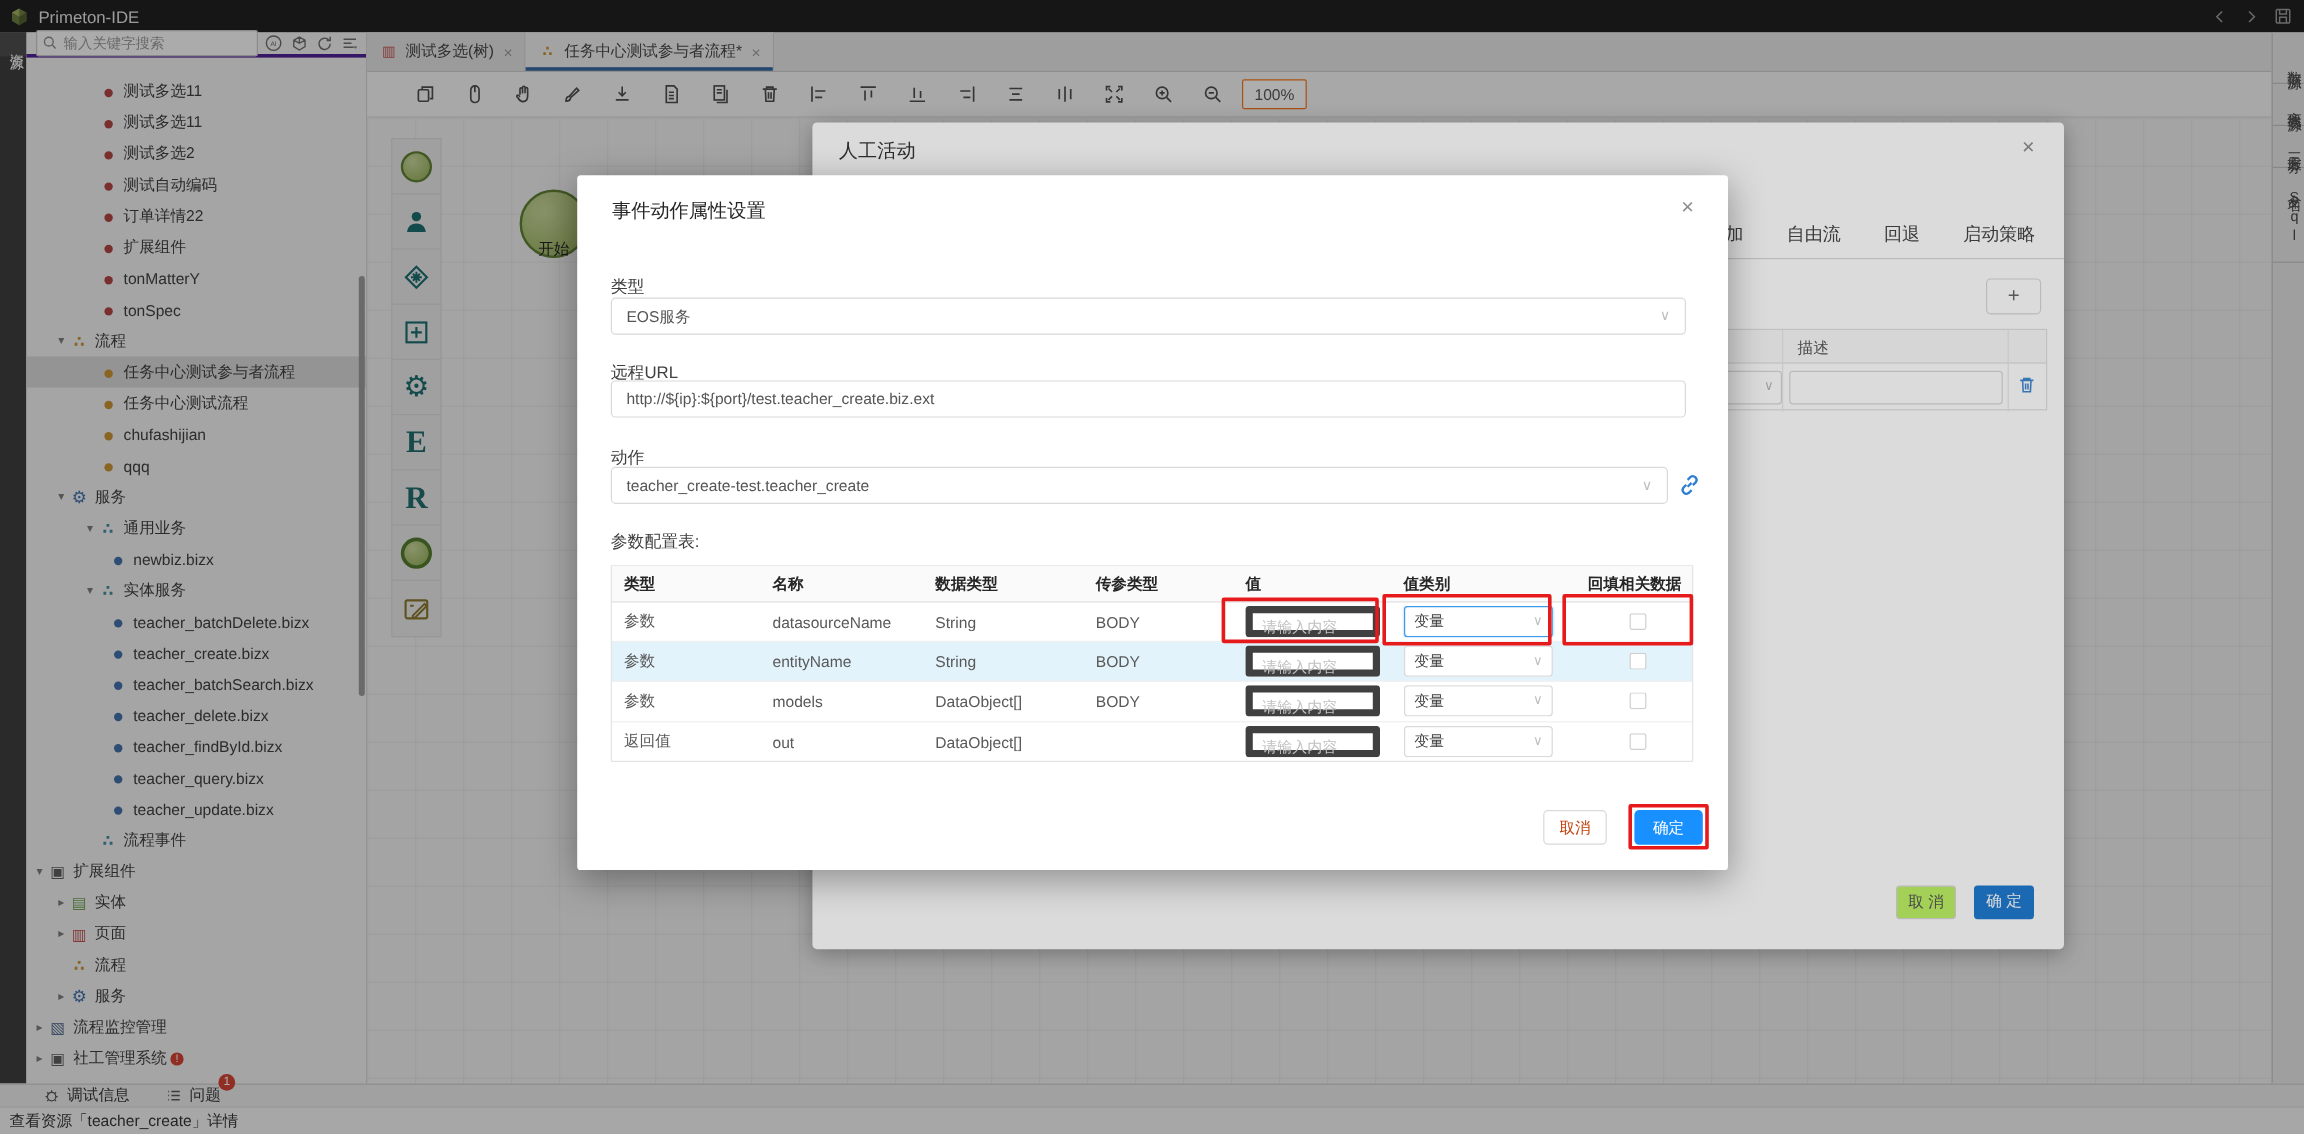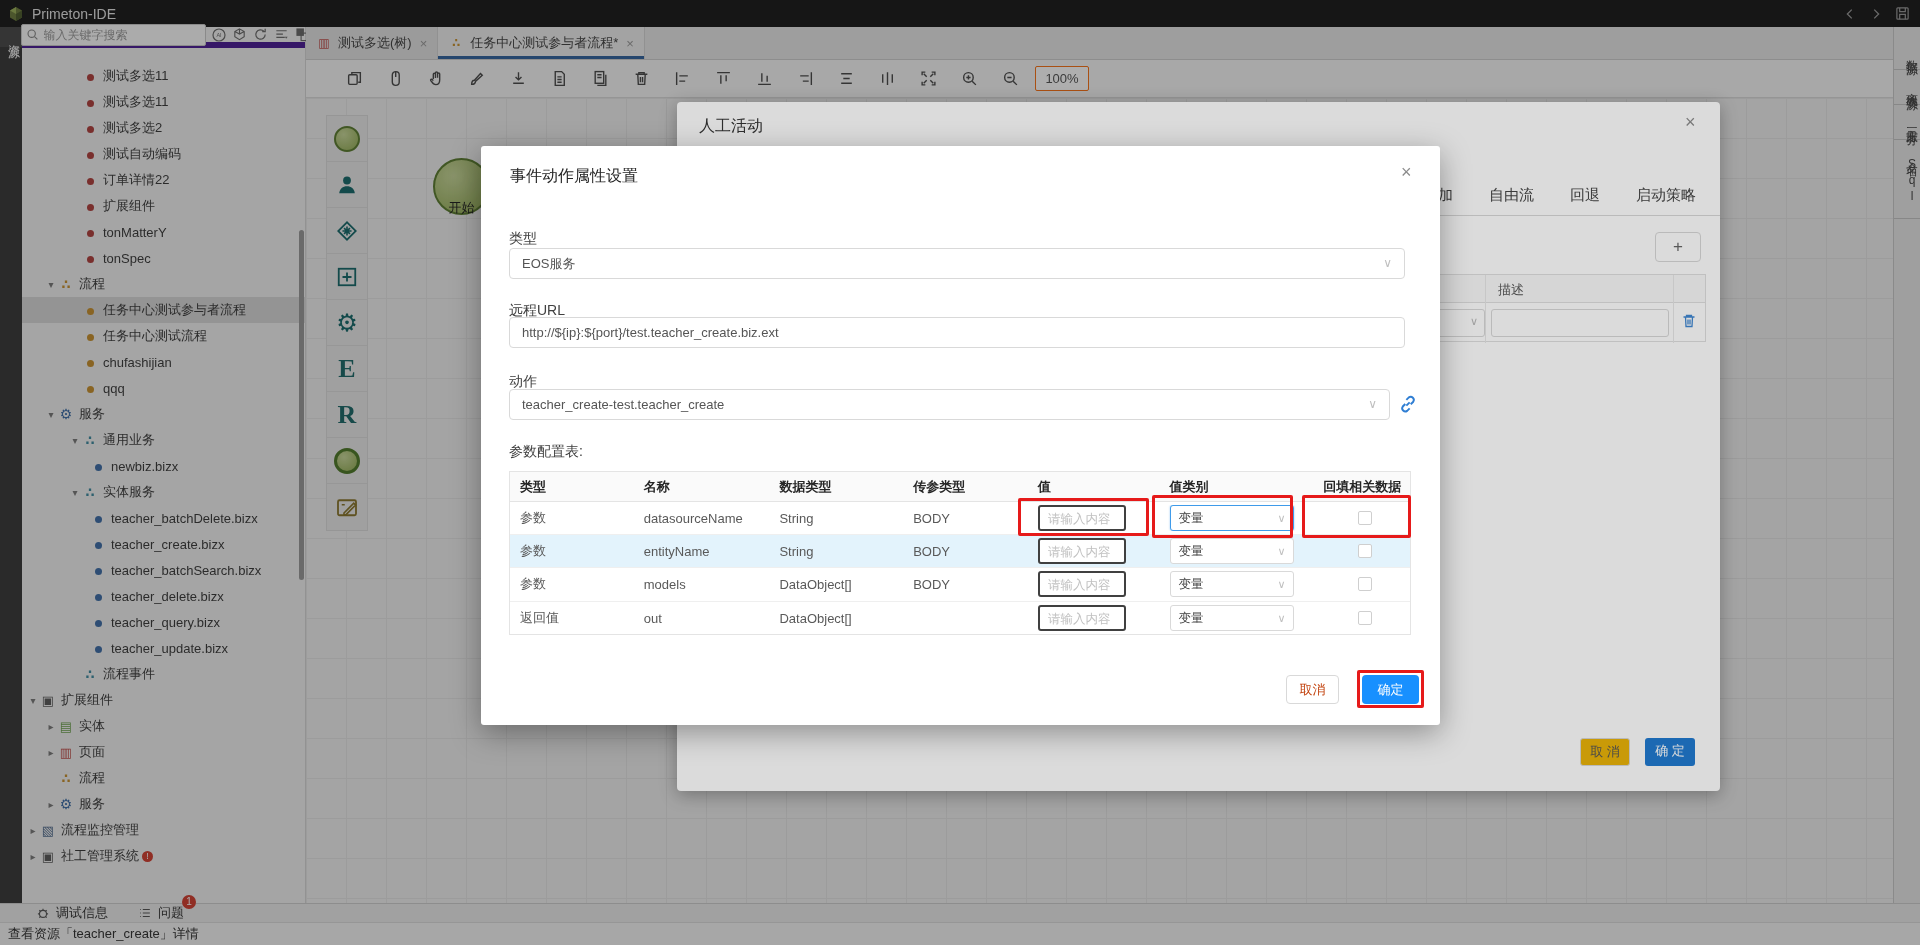--- a/index.html
+++ b/index.html
@@ -13,21 +13,21 @@
   #titlebar .apptitle { color:#e3e3e3; font-size:14px; margin-left:8px; }
   #titlebar .tb-right { position:absolute; right:10px; top:0; height:27px; display:flex; align-items:center; gap:12px; color:#9a9a9a; }
   #titlebar .tb-right svg { display:block; }
 
   
   #activitybar { position:absolute; left:0; top:27px; width:22px; height:876px; background:#3a3a3a; z-index:1; }
   .act-tab { writing-mode:vertical-rl; text-orientation:upright; color:#f0f0f0; font-size:12px; padding:8px 0; width:22px; text-align:center; background:#4a4a4a; letter-spacing:2px; }
 
   
   #sidebar { position:absolute; left:22px; top:27px; width:284px; height:876px; background:#f2f2f2; border-right:1px solid #d7d7d7; z-index:1; }
-  #search-row { height:21px; border-bottom:6px solid #4c1d95; display:flex; align-items:center; padding:0 4px 0 8px; gap:5px;justify-content:center; }
+  #search-row { height:21px; border-bottom:3px solid #4c1d95; display:flex; align-items:center; padding:0 4px 0 8px; gap:5px; }
   #search-input { flex:0 0 146px; height:22px; border:1px solid #c9c9c9; border-radius:2px; background:#fbfbfb; font-size:12px; padding:0 6px 0 22px; color:#555; }
   #search-input::placeholder { color:#9a9a9a; }
   .search-wrap { position:relative; }
   .search-wrap svg { position:absolute; left:5px; top:4px; }
   .srch-ic { width:16px; height:16px; display:flex; align-items:center; justify-content:center; color:#6b6b6b; flex:none; }
   #tree { position:absolute; left:0; top:34px; width:284px; bottom:0; overflow:hidden; padding-top:2px; }
   .tree-row { height:26px; display:flex; align-items:center; font-size:13px; color:#3c3c3c; white-space:nowrap; }
   .tree-row.sel { background:#d9d9d9; }
   .tree-row.lv1 { padding-left:4px; } .tree-row.lv2 { padding-left:22px; }
   .tree-row.lv3 { padding-left:46px; } .tree-row.lv4 { padding-left:54px; }
@@ -96,40 +96,40 @@
   #d-table { position:absolute; left:500px; top:172px; width:529px; height:68px; border:1px solid #e0e0e0; }
   #d-table .dt-head { position:absolute; left:0; top:0; width:100%; height:28px; background:#fafafa; border-bottom:1px solid #e0e0e0; }
   #d-desc-h { position:absolute; left:320px; top:6px; font-size:13px; color:#555; }
   #d-sep1 { position:absolute; left:307px; top:0; width:1px; height:68px; background:#e8e8e8; }
   #d-sep2 { position:absolute; left:495px; top:0; width:1px; height:68px; background:#e8e8e8; }
   #d-row-select { position:absolute; left:225px; top:34px; width:82px; height:28px; border:1px solid #d9d9d9; border-radius:3px; background:#fff; }
   #d-row-select .chev { position:absolute; right:6px; top:5px; color:#b9b9b9; font-size:11px; }
   #d-row-input { position:absolute; left:313px; top:34px; width:178px; height:28px; border:1px solid #d9d9d9; border-radius:3px; background:#fff; }
   #d-trash { position:absolute; left:503px; top:38px; }
   #dialog .d-btn { position:absolute; top:636px; width:50px; height:28px; border-radius:3px; font-size:13px; text-align:center; line-height:26px; }
-  #d-cancel { left:903px; border:1px solid #d9d9d9; background:#eab308; color:#555; }
+  #d-cancel { left:903px; border:1px solid #d9d9d9; background:#bef264; color:#555; }
   #d-ok { left:968px; background:#1f7ad1; color:#fff; line-height:28px; }
 
   
   #modal { position:absolute; left:481px; top:146px; width:959px; height:579px; background:#fff; border-radius:3px; box-shadow:0 8px 30px rgba(0,0,0,0.35); z-index:40; }
   #modal .m-title { position:absolute; left:29px; top:20px; font-size:16px; color:#262626; }
   #modal .m-close { position:absolute; left:920px; top:16px; font-size:18px; color:#8c8c8c; }
   .m-label { position:absolute; left:28px; font-size:14px; color:#404040; }
   .m-select,.m-input { position:absolute; left:28px; height:31px; border:1px solid #d9d9d9; border-radius:4px; background:#fff; font-size:13px; color:#555; line-height:29px; padding-left:12px; }
   .m-select .chev { position:absolute; right:12px; top:0; color:#bfbfbf; font-size:12px; }
   #m-link { position:absolute; left:916px; top:247px; }
   #m-table { position:absolute; left:28px; top:325px; width:902px; height:164px; border:1px solid #e4e4e4; font-size:13px; }
   .mt-head { display:flex; height:30px; background:#fafafa; border-bottom:1px solid #e4e4e4; align-items:center; font-weight:bold; color:#262626; font-size:13px; }
   .mt-head .hc { padding-left:10px; }
   .mrow { display:flex; height:33.2px; align-items:center; border-bottom:1px solid #efefef; color:#595959; }
   .mrow:last-child { border-bottom:none; }
   .mrow.hl { background:#e3f3fc; }
   .c { padding-left:10px; overflow:hidden; white-space:nowrap; }
   .w1{width:124px;} .w2{width:136px;} .w3{width:134px;} .w4{width:125px;} .w5{width:132px;} .w6{width:160px;} .w7{width:91px;}
-  .minput { display:inline-block; width:88px; height:26px; border:2px solid #404040; border-radius:3px; background:#fff; line-height:24px; padding-left:8px; }
+  .minput { display:inline-block; width:112px; height:26px; border:6px solid #404040; border-radius:3px; background:#fff; line-height:24px; padding-left:8px; }
   .minput .ph { color:#c1c1c1; font-size:12.5px; }
   .msel { position:relative; display:inline-block; width:124px; height:26px; border:1px solid #d9d9d9; border-radius:3px; background:#fff; line-height:24px; padding-left:8px; color:#404040; font-size:12.5px; }
   .msel.focused { border-color:#3f9bea; box-shadow:0 0 2px rgba(63,155,234,.6); }
   .msel .chev { position:absolute; right:7px; top:0; color:#bfbfbf; font-size:11px; }
   .c.c7 { display:flex; justify-content:center; padding-left:0; }
   .w7.hc { padding-left:4px; }
   .mcheck { width:14px; height:14px; border:1px solid #cfcfcf; border-radius:2px; background:#fff; }
   .m-btn { position:absolute; top:529px; height:29px; border-radius:4px; font-size:13px; text-align:center; line-height:27px; }
   #m-cancel { left:805px; width:53px; border:1px solid #d9d9d9; background:#fff; color:#c2410c; }
   #m-ok { left:881px; width:57px; background:#1890ff; color:#fff; line-height:29px; border:none; }
@@ -349,20 +349,26 @@
 
         </div>
 
         <div class="tree-row lv4">
           <span class="t-arrow"></span>
           <span class="t-icon dot" style="color: rgb(63, 111, 168);"></span>
           <span class="t-label">teacher_delete.bizx</span>
 
         </div>
 
+        <div class="tree-row lv4">
+          <span class="t-arrow"></span>
+          <span class="t-icon dot" style="color: rgb(63, 111, 168);"></span>
+          <span class="t-label">teacher_findById.bizx</span>
+
+        </div>
 
         <div class="tree-row lv4">
           <span class="t-arrow"></span>
           <span class="t-icon dot" style="color: rgb(63, 111, 168);"></span>
           <span class="t-label">teacher_query.bizx</span>
 
         </div>
 
         <div class="tree-row lv4">
           <span class="t-arrow"></span>

